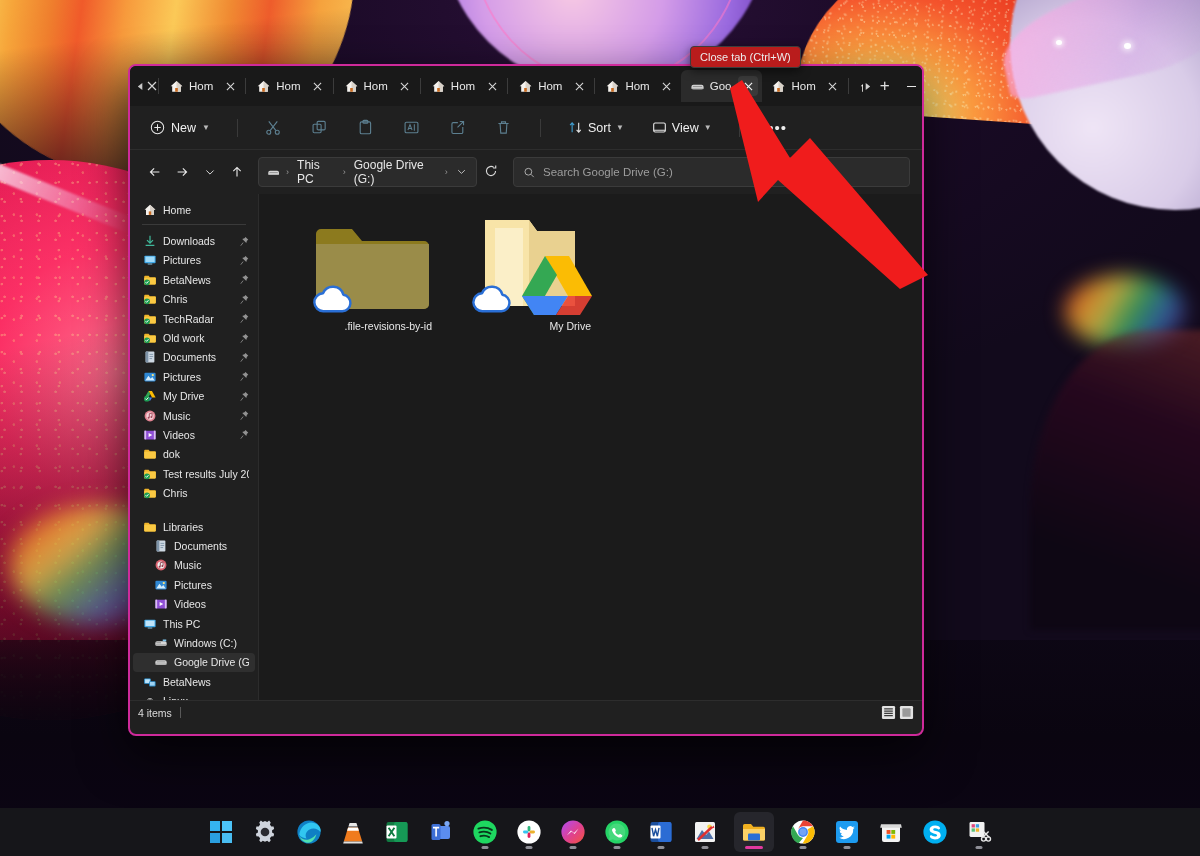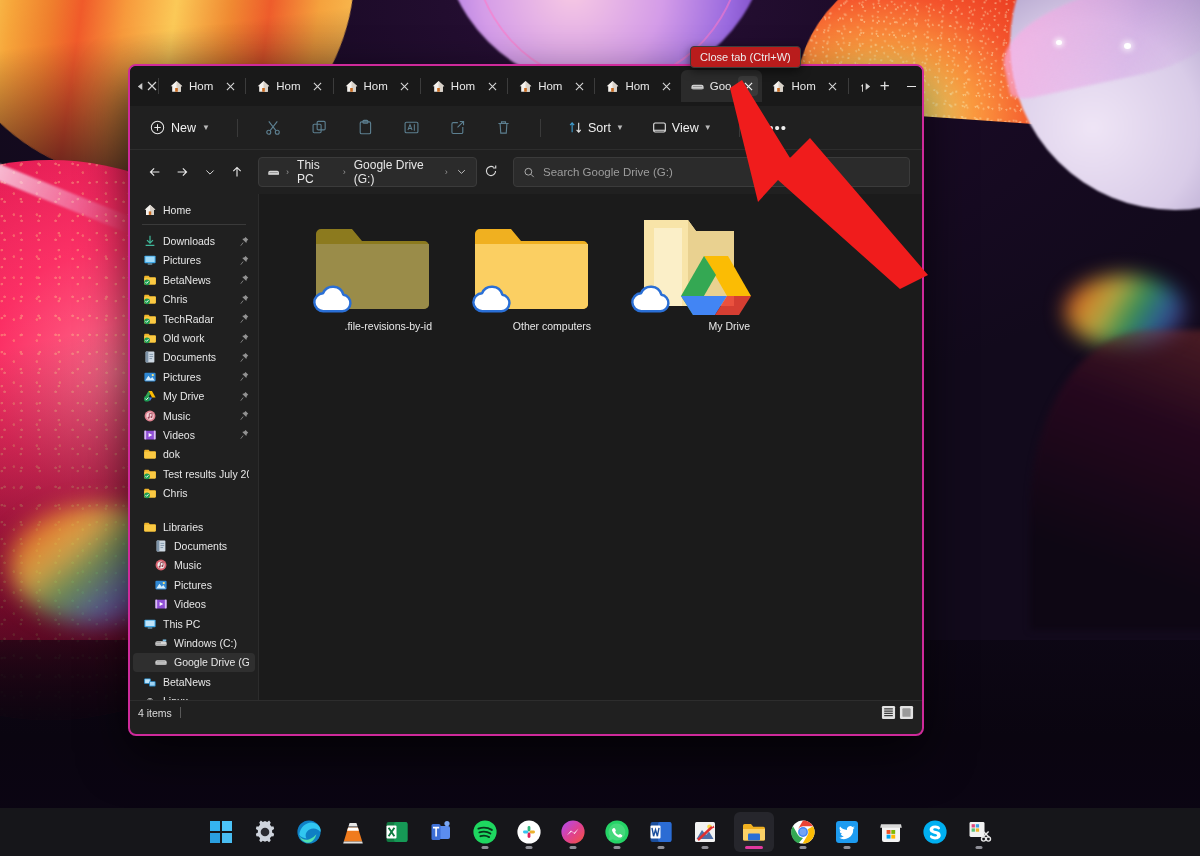--- a/index.html
+++ b/index.html
@@ -983,32 +983,20 @@
                 <path d="M4 30 H117 V90 a5 5 0 0 1 -5 5 H9 a5 5 0 0 1 -5 -5 Z" fill="#9d9154" opacity=".8"></path>
               </svg>
               <svg class="cloud-badge" viewBox="0 0 44 34">
                 <path d="M12 31 a9.5 9.5 0 0 1 -0.6 -19 A11.5 11.5 0 0 1 33 13.5 a8.8 8.8 0 0 1 -1 17.5 Z" fill="#ffffff" stroke="#2a6fd6" stroke-width="2.6" stroke-linejoin="round"></path>
               </svg>
             </div>
             <div class="file-label">.file-revisions-by-id</div>
           </div>
 
 
-          <div class="file-item">
-            <div class="file-ico-wrap">
-              <svg width="120" height="104" viewBox="0 0 120 104">
-                <path d="M4 20 a5 5 0 0 1 5 -5 H40 L50 27 H112 a5 5 0 0 1 5 5 V90 a5 5 0 0 1 -5 5 H9 a5 5 0 0 1 -5 -5 Z" fill="#f0b020"></path>
-                <path d="M4 30 H117 V90 a5 5 0 0 1 -5 5 H9 a5 5 0 0 1 -5 -5 Z" fill="#fbcf62"></path>
-              </svg>
-              <svg class="cloud-badge" viewBox="0 0 44 34">
-                <path d="M12 31 a9.5 9.5 0 0 1 -0.6 -19 A11.5 11.5 0 0 1 33 13.5 a8.8 8.8 0 0 1 -1 17.5 Z" fill="#ffffff" stroke="#2a6fd6" stroke-width="2.6" stroke-linejoin="round"></path>
-              </svg>
-            </div>
-            <div class="file-label">Other computers</div>
-          </div>
 
           <div class="file-item">
             <div class="file-ico-wrap">
               <svg width="120" height="104" viewBox="0 0 120 104">
                 <path d="M14 6 H58 L66 17 H104 V92 H14 Z" fill="#f8e4a8"></path>
                 <path d="M58 6 L66 17 H104 V92 H58 Z" fill="#e9d190"></path>
                 <path d="M24 14 H52 V92 H24 Z" fill="#fbefc8"></path>
               </svg>
               <svg style="position:absolute;left:50px;bottom:2px;width:72px;height:64px" viewBox="0 0 72 64">
                 <path d="M24 4 H48 L71 44 H47 Z" fill="#fbbc04"></path>

